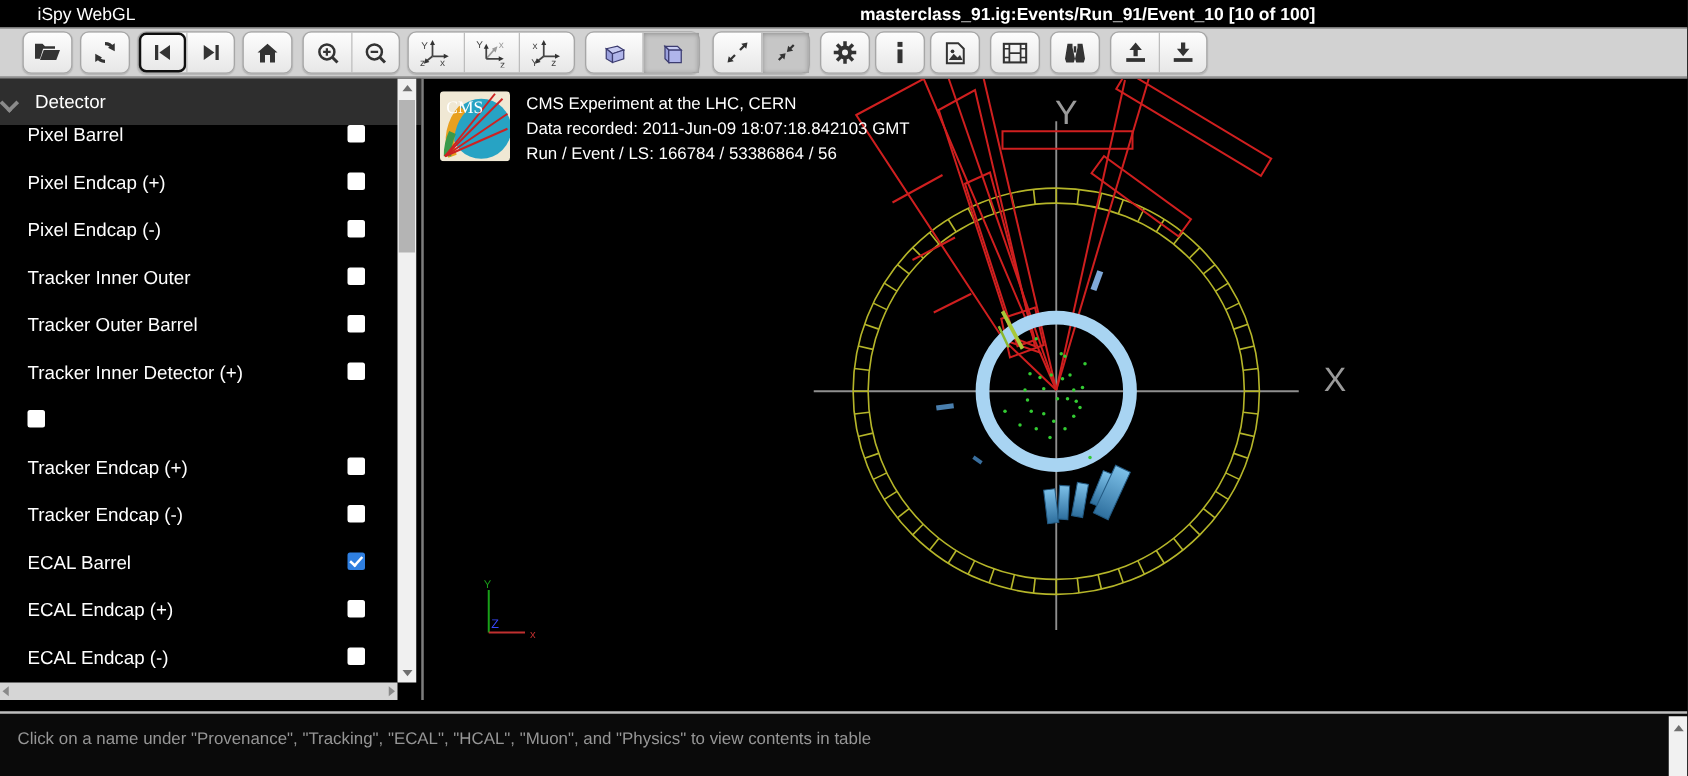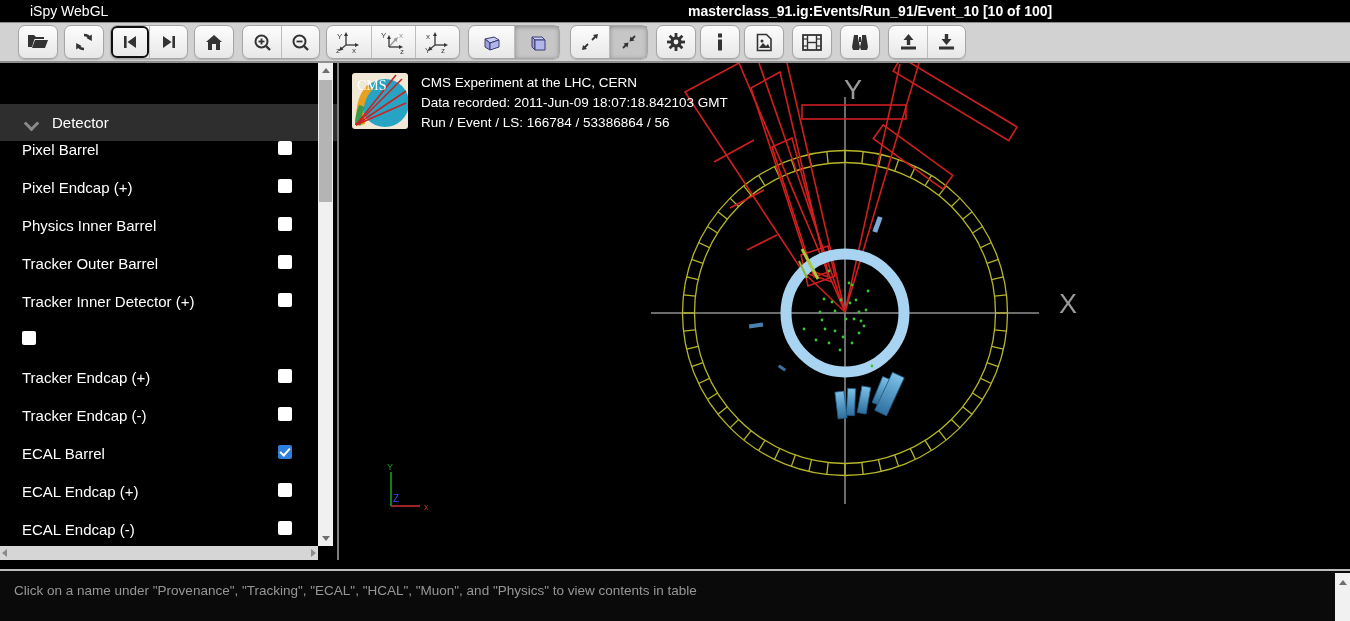--- a/index.html
+++ b/index.html
@@ -18,21 +18,21 @@
   .tbtn{width:38px;height:32px;display:flex;align-items:center;justify-content:center;cursor:pointer;}
   .tgroup .tbtn + .tbtn{border-left:1px solid #bdbdbd;}
   .tbtn.pressed{background:#c6c6c6;box-shadow:inset 0 1px 4px rgba(0,0,0,.3);}
   .tbtn.focused{outline:2px solid #101010;outline-offset:-2px;border-radius:6px;}
   .tbtn svg{display:block;}
   .ic{fill:#333;stroke:none;}
   
   .main{display:flex;height:497px;}
   .sidebar{position:relative;width:337px;background:#000;color:#fff;flex:none;}
   .detector-header{height:37px;background:#2e2e2e;display:flex;align-items:center;
-                   padding-left:24px;font-size:15px;color:#fff;cursor:pointer;margin-top:41px;}
+                   font-size:15px;color:#fff;cursor:pointer;}
   .chevron{width:14px;height:14px;margin-right:14px;position:relative;}
   .chevron::before{content:"";position:absolute;left:2px;top:2px;width:8px;height:8px;
                    border-right:3px solid #8a8a8a;border-bottom:3px solid #8a8a8a;transform:rotate(45deg);}
   .sb-row{height:38px;display:flex;padding:0 45px 0 22px;font-size:15px;}
   .sb-row .lbl{flex:1;}
   .cb{width:14px;height:14px;background:#fff;border-radius:2px;flex:none;position:relative;cursor:pointer;}
   .cb.checked{background:#2f7fe0;}
   .cb.checked::after{content:"";position:absolute;left:4px;top:1px;width:4px;height:8px;
                      border-right:2px solid #fff;border-bottom:2px solid #fff;transform:rotate(42deg);}
   
@@ -284,21 +284,25 @@
       <div>
           <div class="sb-row">
             <span class="lbl">Pixel Barrel</span>
             <span class="cb"></span>
           </div>
           <div class="sb-row">
             <span class="lbl">Pixel Endcap (+)</span>
             <span class="cb"></span>
           </div>
           <div class="sb-row">
-            <span class="lbl">Physics Inner Barrel</span>
+            <span class="lbl">Pixel Endcap (-)</span>
+            <span class="cb"></span>
+          </div>
+          <div class="sb-row">
+            <span class="lbl">Tracker Inner Outer</span>
             <span class="cb"></span>
           </div>
           <div class="sb-row">
             <span class="lbl">Tracker Outer Barrel</span>
             <span class="cb"></span>
           </div>
           <div class="sb-row">
             <span class="lbl">Tracker Inner Detector (+)</span>
             <span class="cb"></span>
           </div>

